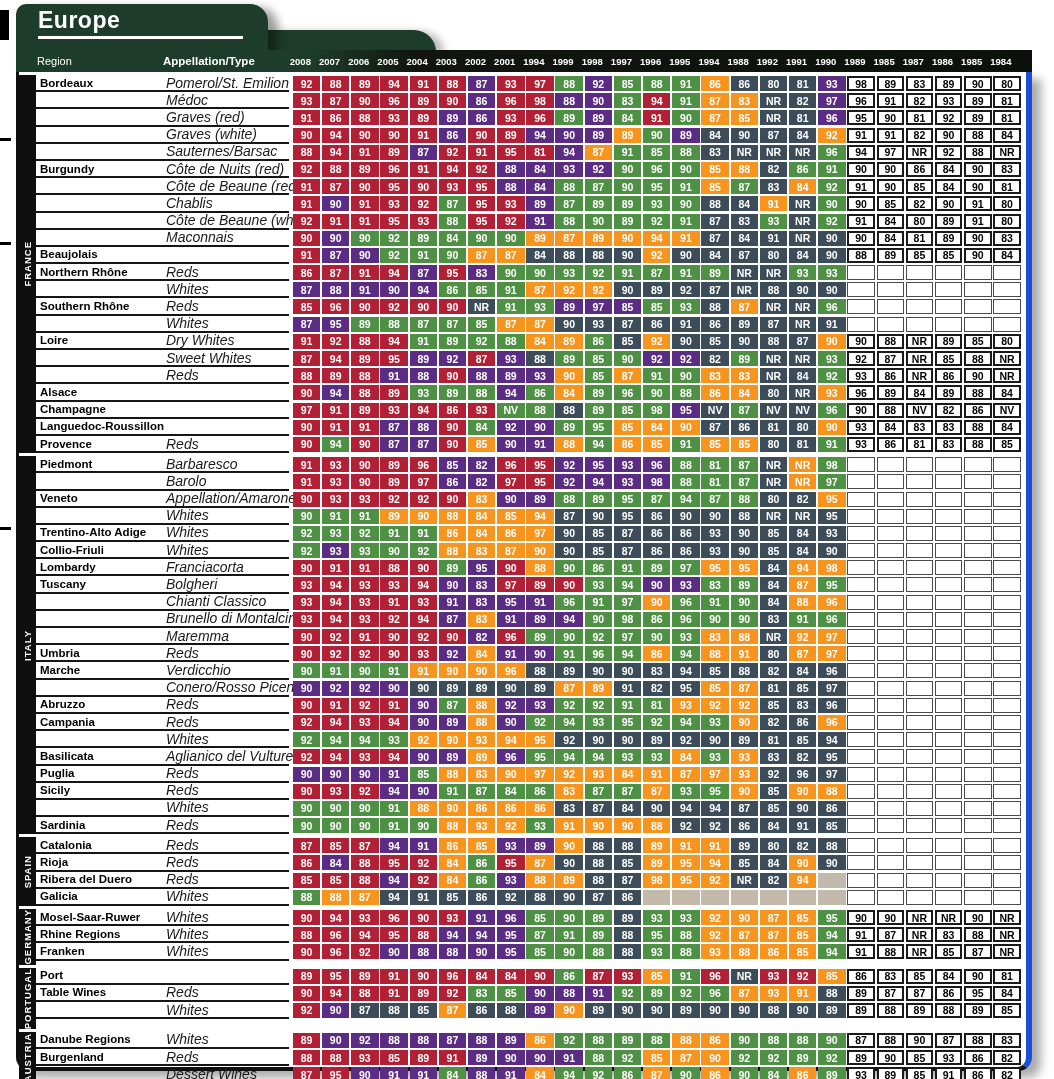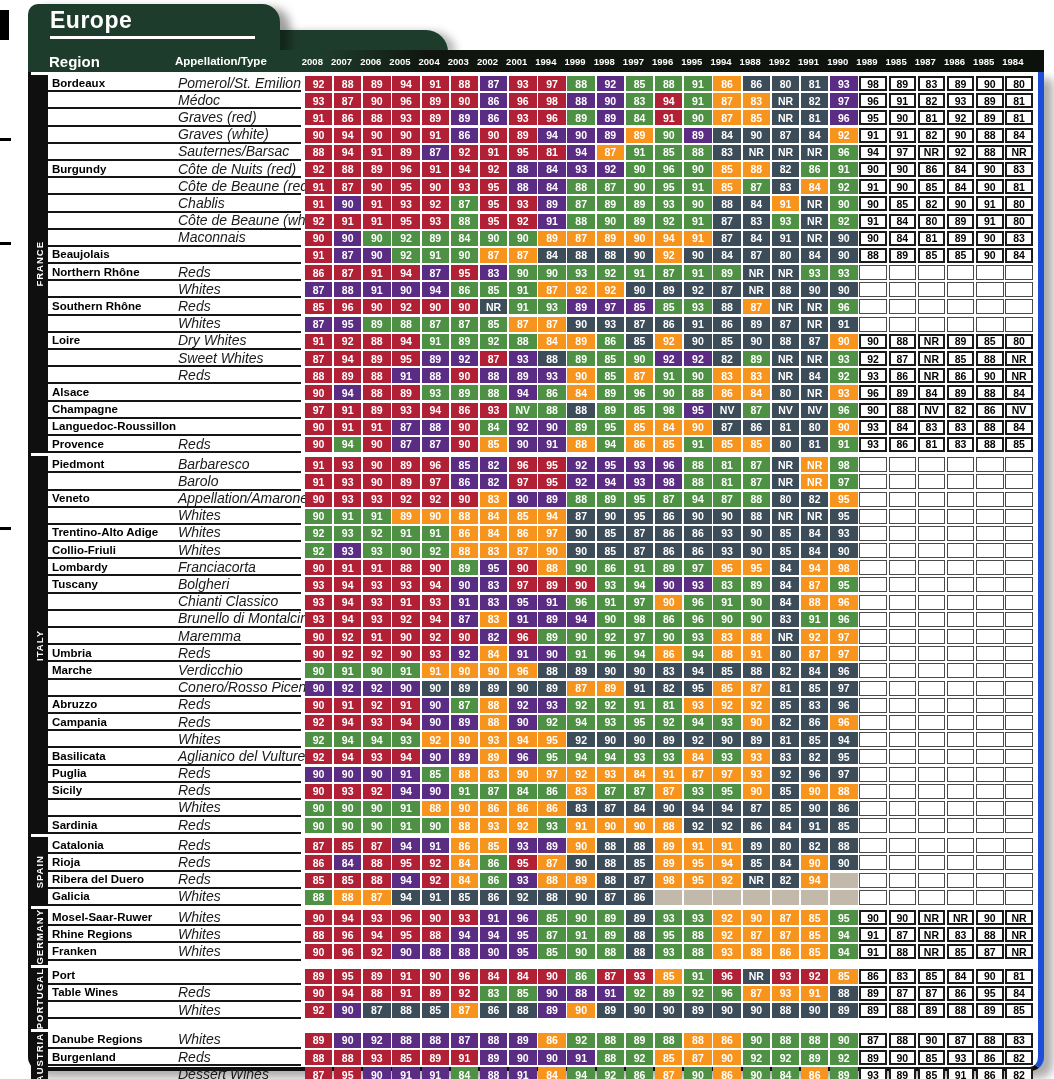--- a/index.html
+++ b/index.html
@@ -1,32 +1,32 @@
 <!DOCTYPE html>
 <html><head>
 <meta charset="utf-8">
 <style>
   * { box-sizing: border-box; }
   html,body { margin:0; padding:0; background:#fff; }
   body { width:1054px; height:1079px; position:relative; overflow:hidden;
          font-family:"Liberation Sans", sans-serif; }
   .crop-rect { position:absolute; left:0; top:10px; width:9px; height:30px; background:#000; }
   .crop-mark { position:absolute; left:0; width:11px; height:3px; background:#000; }
-  .wrap { position:absolute; left:28px; top:4px; width:936px; height:1070px; }
+  .wrap { position:absolute; left:16px; top:4px; width:936px; height:1070px; }
   .tab { position:absolute; left:0; top:0; width:252px; height:48px; background:#1E3C2B;
          border-radius:10px 18px 0 0; z-index:5; box-shadow:10px 4px 10px rgba(0,0,0,.38); }
   .tab-title { margin:3px 0 0 22px; font-size:23px; font-weight:bold; color:#fff; letter-spacing:.5px; }
   .tab-underline { margin:2px 0 0 22px; width:205px; height:3px; background:#fff; }
   .tab-step { position:absolute; left:245px; top:26px; width:175px; height:22px; background:#1E3C2B;
               border-radius:0 22px 0 0; z-index:4; box-shadow:8px 2px 8px rgba(0,0,0,.3); }
   .head-band { position:absolute; left:0; top:46px; width:1016px; height:22px; z-index:6;
                background:linear-gradient(90deg,#1E3C2B 0,#1E3C2B 295px,#10160F 400px,#0D110C 100%);
                display:flex; align-items:center; }
   .hb-spacer { width:17px; flex:none; }
-  .hb-region { width:130px; flex:none; color:#fff; font-weight:bold; font-size:15px; padding-left:4px; }
+  .hb-region { width:130px; flex:none; color:#fff; font-weight:normal; font-size:11px; padding-left:4px; }
   .hb-appell { width:123px; flex:none; color:#fff; font-weight:bold; font-size:11.5px; }
   .hb-years { display:flex; padding-left:2px; }
   .year-h { width:27.4px; margin-left:1.8px; flex:none; text-align:left; color:#fff;
             font-weight:bold; font-size:9.5px; }
   .tbody { position:absolute; left:0; top:68px; width:1016px; height:999px;
            border-left:3px solid #0f0f0f; border-right:6px solid #1d4ed8; border-bottom:4px solid #0f0f0f;
            border-radius:0 0 14px 14px; padding-top:3px; background:#fff;
            box-shadow:9px 7px 10px rgba(0,0,0,.33); }
   .group { display:flex; margin-bottom:3px; }
   .cbar { width:17px; flex:none; background:#0f0f0f; display:flex; align-items:center; justify-content:center; }

